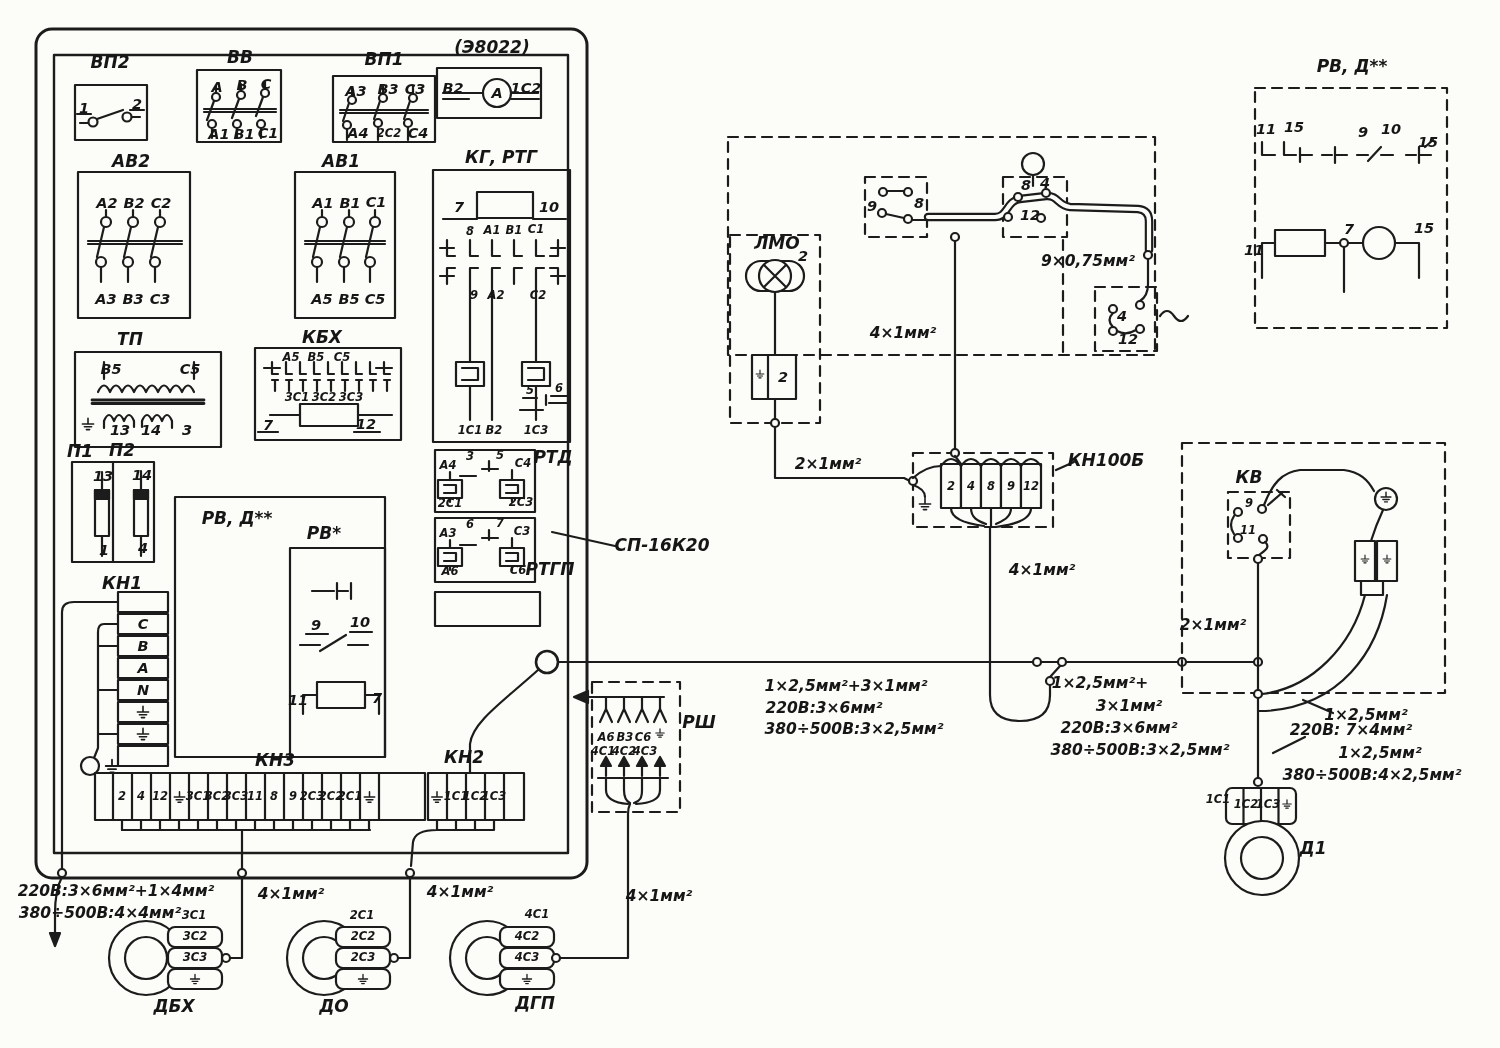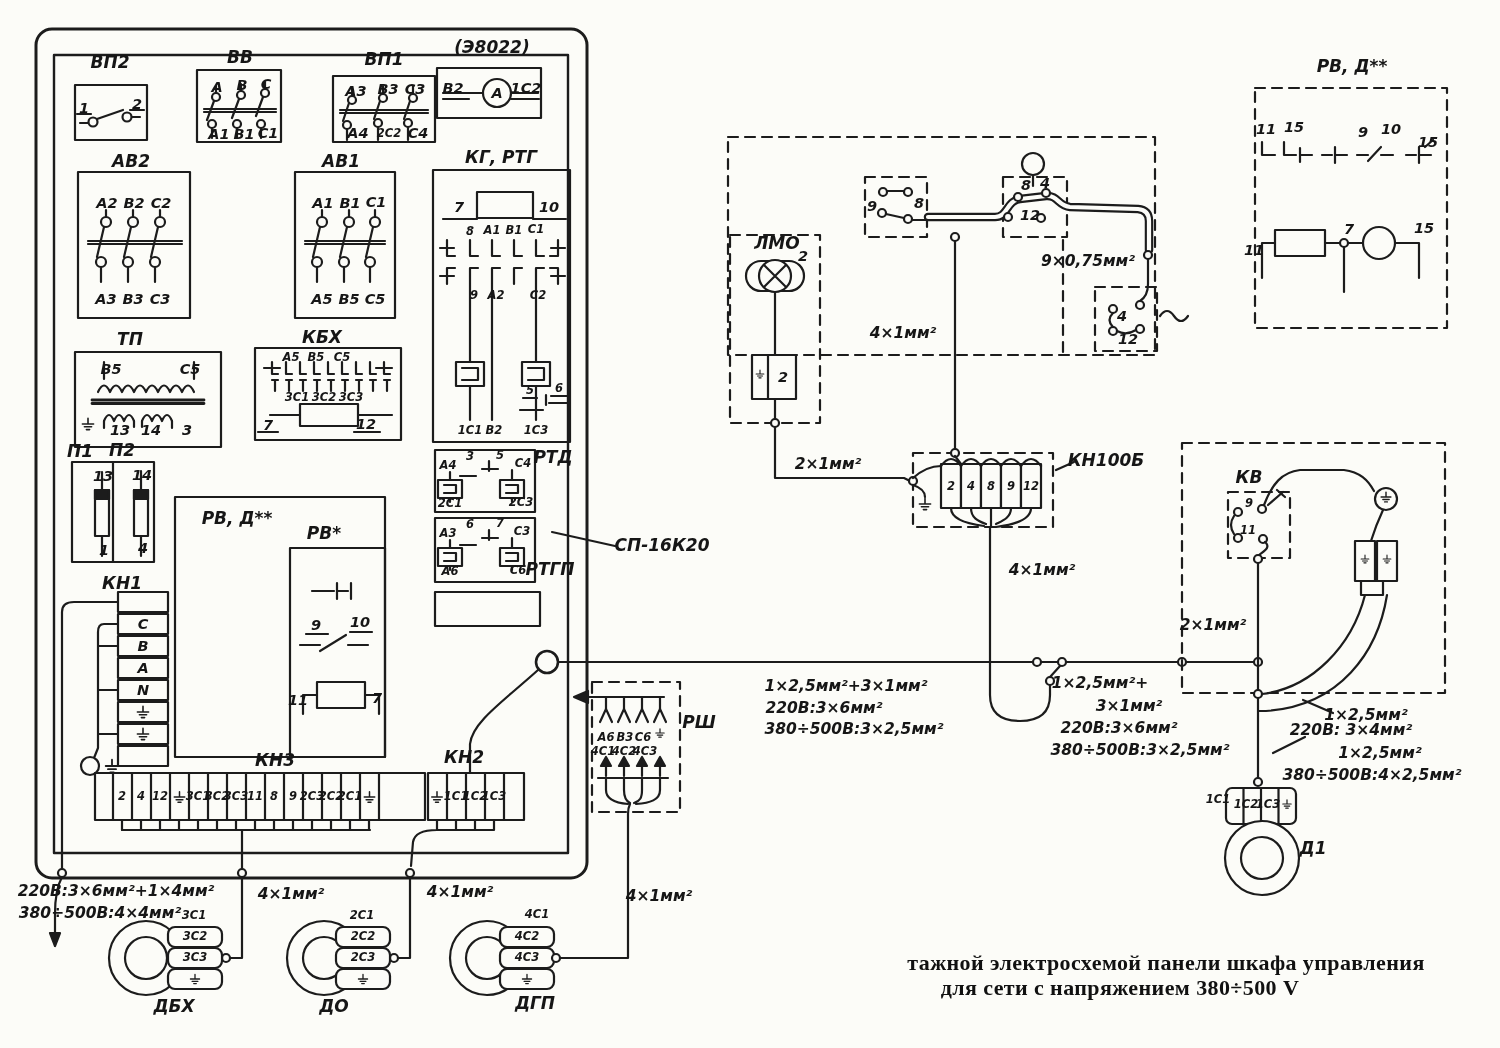--- a/index.html
+++ b/index.html
@@ -578,37 +578,35 @@
 <span class="d s" style="left:643px;top:738px">С6</span>
 <span class="d s" style="left:603px;top:752px">4С1</span>
 <span class="d s" style="left:624px;top:752px">4С2</span>
 <span class="d s" style="left:645px;top:752px">4С3</span>
 <span class="d w" style="left:659px;top:897px">4×1мм²</span>
 
 <span class="d t" style="left:1313px;top:848px">Д1</span>
 <span class="d s" style="left:1218px;top:800px">1С1</span>
 <span class="d s" style="left:1246px;top:805px">1С2</span>
 <span class="d s" style="left:1268px;top:805px">1С3</span>
-<span class="d w" style="left:1351px;top:731px">220В: 3×4мм²</span>
+<span class="d w" style="left:1351px;top:731px">220В: 7×4мм²</span>
 <span class="d w" style="left:1380px;top:754px">1×2,5мм²</span>
 <span class="d w" style="left:1372px;top:776px">380÷500В:4×2,5мм²</span>
 
 <span class="d w" style="left:116px;top:892px">220В:3×6мм²+1×4мм²</span>
 <span class="d w" style="left:100px;top:914px">380÷500В:4×4мм²</span>
 <span class="d w" style="left:291px;top:895px">4×1мм²</span>
 <span class="d w" style="left:460px;top:893px">4×1мм²</span>
 <span class="d s" style="left:194px;top:916px">3С1</span>
 <span class="d s" style="left:195px;top:937px">3С2</span>
 <span class="d s" style="left:195px;top:958px">3С3</span>
 <span class="d t" style="left:174px;top:1006px">ДБХ</span>
 <span class="d s" style="left:362px;top:916px">2С1</span>
 <span class="d s" style="left:363px;top:937px">2С2</span>
 <span class="d s" style="left:363px;top:958px">2С3</span>
 <span class="d t" style="left:334px;top:1006px">ДО</span>
 <span class="d s" style="left:537px;top:915px">4С1</span>
 <span class="d s" style="left:527px;top:937px">4С2</span>
 <span class="d s" style="left:527px;top:958px">4С3</span>
 <span class="d t" style="left:535px;top:1003px">ДГП</span>
 
-<span class="d cap" style="left:1166px;top:963px">тажной электросхемой панели шкафа управления</span>
-<span class="d cap" style="left:1120px;top:988px">для сети с напряжением 380÷500 V</span>
 
 </div>
 
 </body></html>

